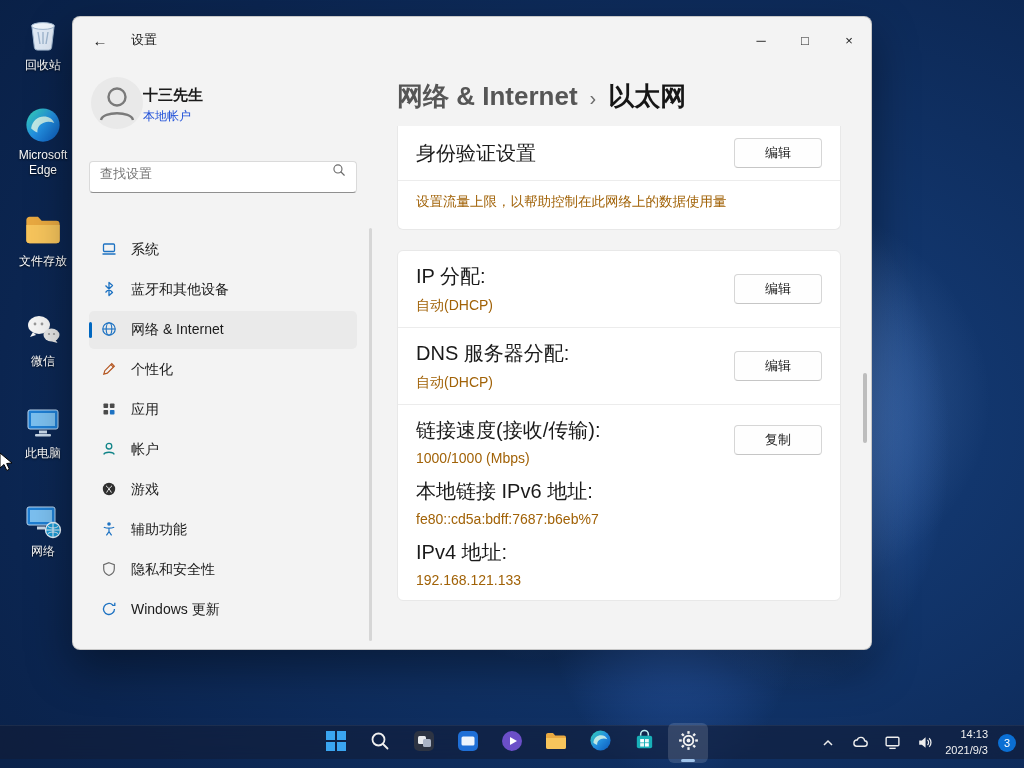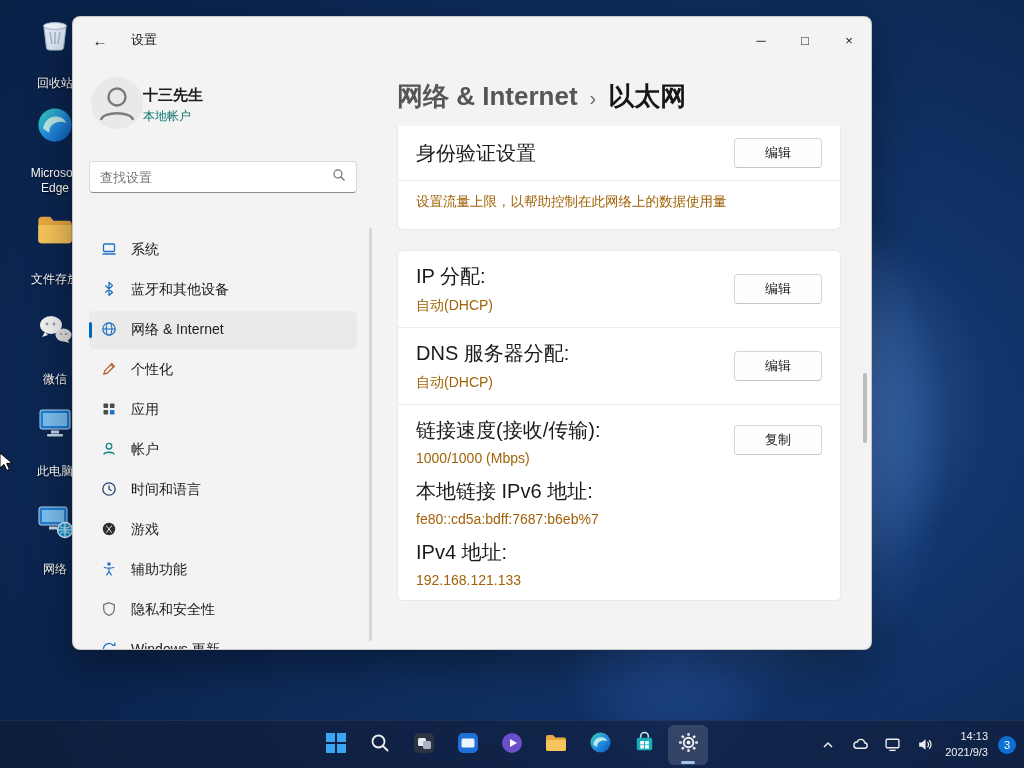--- a/index.html
+++ b/index.html
@@ -14,44 +14,44 @@
       radial-gradient(170px 300px at 58% 36%, rgba(70,130,215,0.85), transparent 72%),
       radial-gradient(190px 330px at 71% 38%, rgba(100,158,238,0.85), transparent 72%),
       radial-gradient(210px 340px at 78% 58%, rgba(66,120,205,0.85), transparent 72%),
       radial-gradient(190px 320px at 66% 72%, rgba(48,98,185,0.85), transparent 72%),
       radial-gradient(180px 300px at 52% 58%, rgba(85,145,228,0.80), transparent 72%),
       radial-gradient(1200px 900px at 70% 55%, #16407e 0%, #0b2550 60%, #071a3a 100%);
   }
 
   
   .desk-icons { position:absolute; left:6px; top:0; width:66px; }
-  .desk-icon { position:absolute; left:16px; width:66px; display:flex; flex-direction:column; align-items:center; gap:18px; cursor:default; }
+  .desk-icon { position:absolute; left:4px; width:66px; display:flex; flex-direction:column; align-items:center; gap:0; cursor:default; }
   .desk-icon .lbl { font-size:12px; color:#fff; text-align:center; line-height:1.25;
     text-shadow:0 1px 2px rgba(0,0,0,0.8); }
 
   
   .win { position:absolute; left:72px; top:16px; width:800px; height:634px;
     background:#f3f3f3; border:1px solid rgba(0,0,0,0.18); border-radius:8px;
     box-shadow:0 18px 45px rgba(0,0,0,0.4); overflow:hidden; display:flex; flex-direction:column; }
   .titlebar { height:46px; flex:0 0 auto; display:flex; align-items:center; padding-left:10px; }
   .tb-back { width:34px; height:34px; display:flex; align-items:center; justify-content:center;
     font-size:15px; color:#1a1a1a; border-radius:4px; }
   .tb-title { font-size:13px; color:#1a1a1a; margin-left:14px; }
   .tb-spacer { flex:1; }
   .tb-btn { width:44px; height:46px; display:flex; align-items:center; justify-content:center;
     font-size:13px; color:#1a1a1a; }
   .win-body { flex:1; display:flex; min-height:0; }
 
   
   .sidebar { width:300px; flex:0 0 auto; padding:8px 16px 0 16px; position:relative; }
   .user { display:flex; align-items:center; margin:6px 2px 28px 2px; }
   .user-name { font-size:15px; font-weight:700; color:#1a1a1a; }
-  .user-type { font-size:12px; color:#0f766e; margin-top:3px; }
+  .user-type { font-size:12px; color:#1d4ed8; margin-top:3px; }
   .searchbox { height:32px; background:#fff; border:1px solid #dadada; border-bottom:1px solid #8f8f8f;
-    border-radius:4px; display:flex; align-items:center; padding:10px 10px; margin-bottom:38px; }
+    border-radius:4px; display:flex; align-items:flex-end; padding:10px 10px; margin-bottom:38px;font-family:Liberation Mono, monospace; }
   .searchbox input { flex:1; border:none; outline:none; background:transparent; font-size:13px;
     color:#1a1a1a; font-family:inherit; }
   .searchbox input::placeholder { color:#767676; }
   .nav-item { height:38px; margin-bottom:2px; border-radius:5px; display:flex; align-items:center;
     gap:14px; padding:0 12px; font-size:14px; color:#1b1b1b; position:relative; cursor:default; }
   .nav-item.selected { background:#eaeaea; }
   .nav-item.selected .pill { position:absolute; left:0; top:11px; width:3px; height:16px;
     border-radius:2px; background:#0067c0; }
   .nav-item svg { flex:0 0 auto; }
   .side-scroll { position:absolute; right:1px; top:165px; bottom:8px; width:3px;
@@ -86,21 +86,21 @@
   .win-btn { min-width:88px; height:30px; background:#fefefe; border:1px solid #d6d6d6;
     border-bottom-color:#c6c6c6; border-radius:4px; font-size:13px; color:#1b1b1b;
     display:inline-flex; align-items:center; justify-content:center; font-family:inherit; }
   .details-col .row-label { margin-top:12px; }
   .details-col .row-label:first-child { margin-top:0; }
   .details-col .row-value { margin-top:6px; }
   .content-scroll { position:absolute; right:4px; top:310px; width:4px; height:70px;
     background:#bdbdbd; border-radius:2px; }
 
   
-  .taskbar { position:absolute; left:0; right:0; bottom:0; height:48px;
+  .taskbar { position:absolute; left:0; right:0; bottom:9px; height:34px;
     background:rgba(18,28,52,0.55); backdrop-filter:blur(16px);
     border-top:1px solid rgba(255,255,255,0.06); }
   .tb-center { position:absolute; left:50%; top:0; transform:translateX(-50%);
     height:100%; display:flex; align-items:center; gap:4px; }
   .task-icon { width:40px; height:40px; border-radius:6px; display:flex; align-items:center;
     justify-content:center; position:relative; }
   .task-icon.active { background:rgba(255,255,255,0.14); }
   .task-icon.active::after { content:""; position:absolute; bottom:1px; left:50%;
     transform:translateX(-50%); width:14px; height:3px; border-radius:2px; background:#9fc3ea; }
   .tb-right { position:absolute; right:8px; top:0; height:100%; display:flex; align-items:center; gap:10px; }
@@ -267,27 +267,20 @@
                 <rect x="8.9" y="8.9" width="4.6" height="4.6" rx="0.8" fill="#1d72c2"></rect>
               </svg></span>
           <span>应用</span>
         </div>
         <div class="nav-item">
           <span><svg width="16" height="16" viewBox="0 0 16 16">
                 <circle cx="8" cy="5.2" r="2.8" stroke="#0f8387" fill="none" stroke-width="1.3"></circle>
                 <path d="M2.8 13.5c.8-3 9.6-3 10.4 0" stroke="#0f8387" fill="none" stroke-width="1.3"></path>
               </svg></span>
           <span>帐户</span>
-        </div>
-        <div class="nav-item">
-          <span><svg width="16" height="16" viewBox="0 0 16 16">
-                <circle cx="8" cy="8" r="6.2" stroke="#24456e" fill="none" stroke-width="1.3"></circle>
-                <path d="M8 4.5V8l2.6 1.8" stroke="#24456e" fill="none" stroke-width="1.3"></path>
-              </svg></span>
-          <span>时间和语言</span>
         </div>
         <div class="nav-item">
           <span><svg width="16" height="16" viewBox="0 0 16 16">
                 <circle cx="8" cy="8" r="6.2" fill="#2f2f2f"></circle>
                 <path d="M5 4.8c2 1.4 4 4.2 5.4 6.8M11 4.8C9 6.2 7 9 5.6 11.6" stroke="#efefef" stroke-width="1" fill="none"></path>
               </svg></span>
           <span>游戏</span>
         </div>
         <div class="nav-item">
           <span><svg width="16" height="16" viewBox="0 0 16 16">

